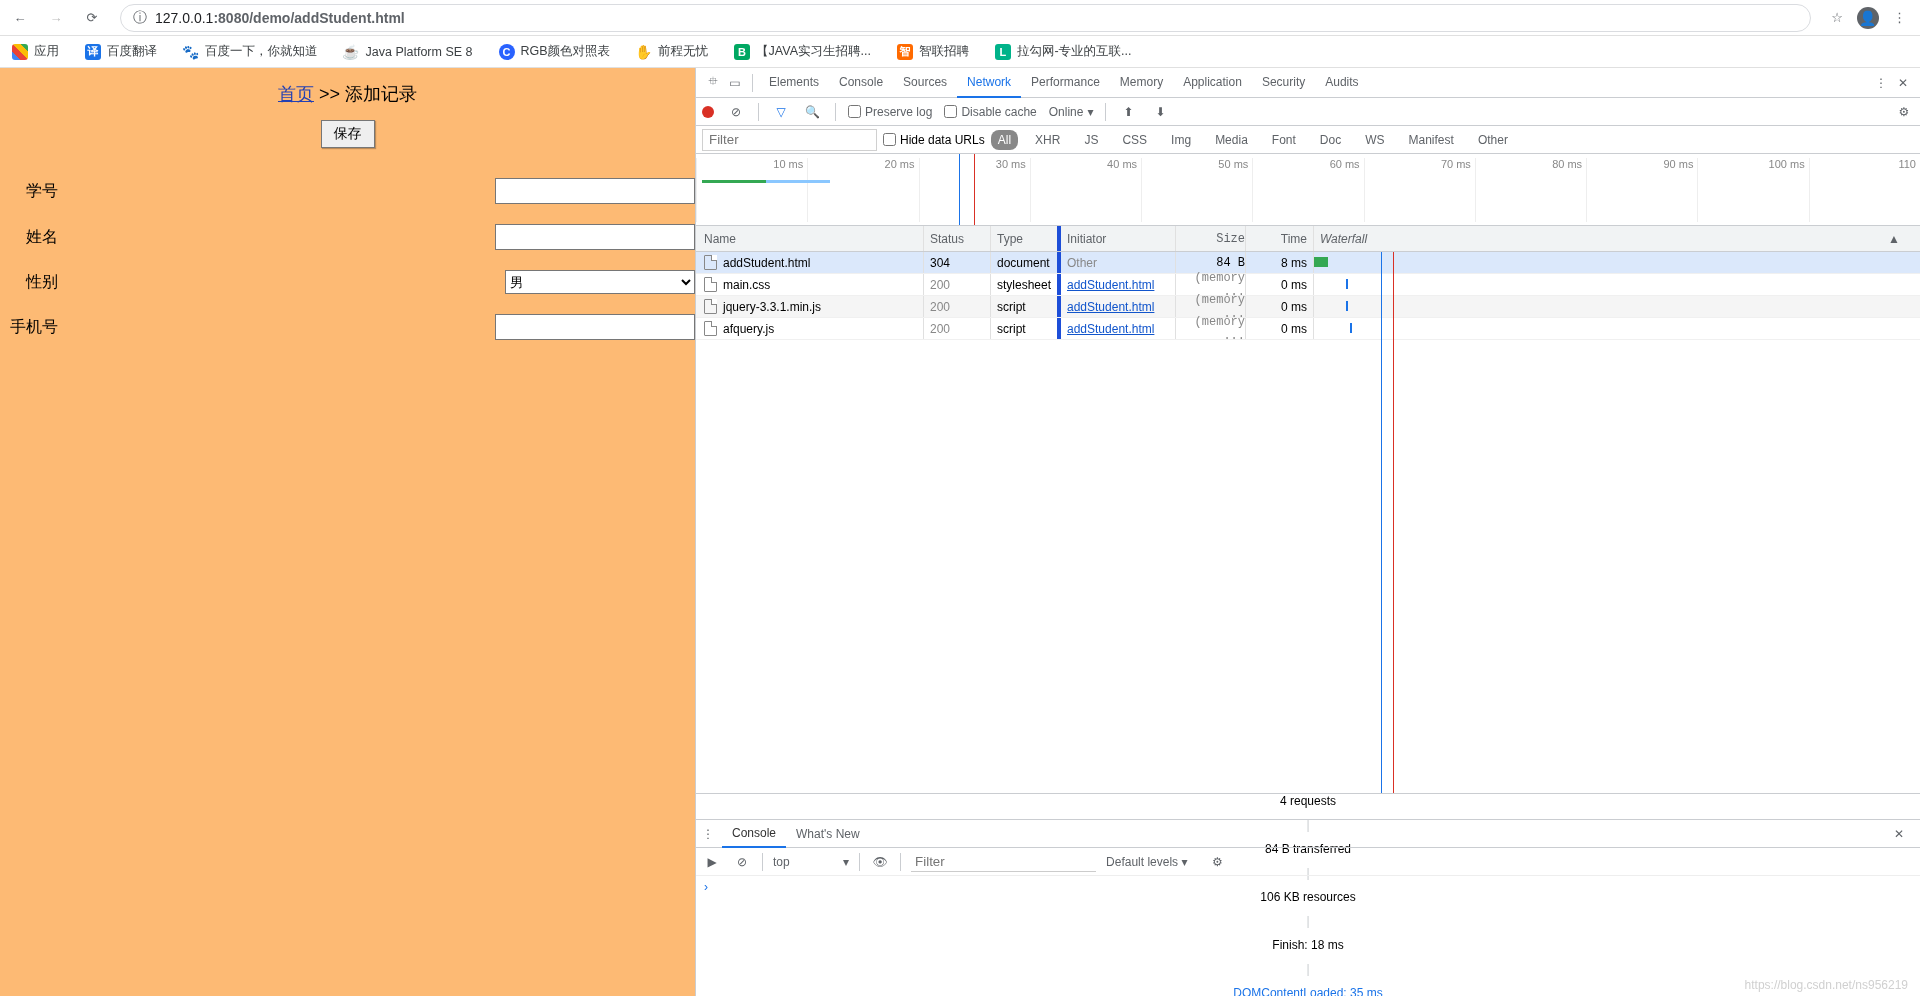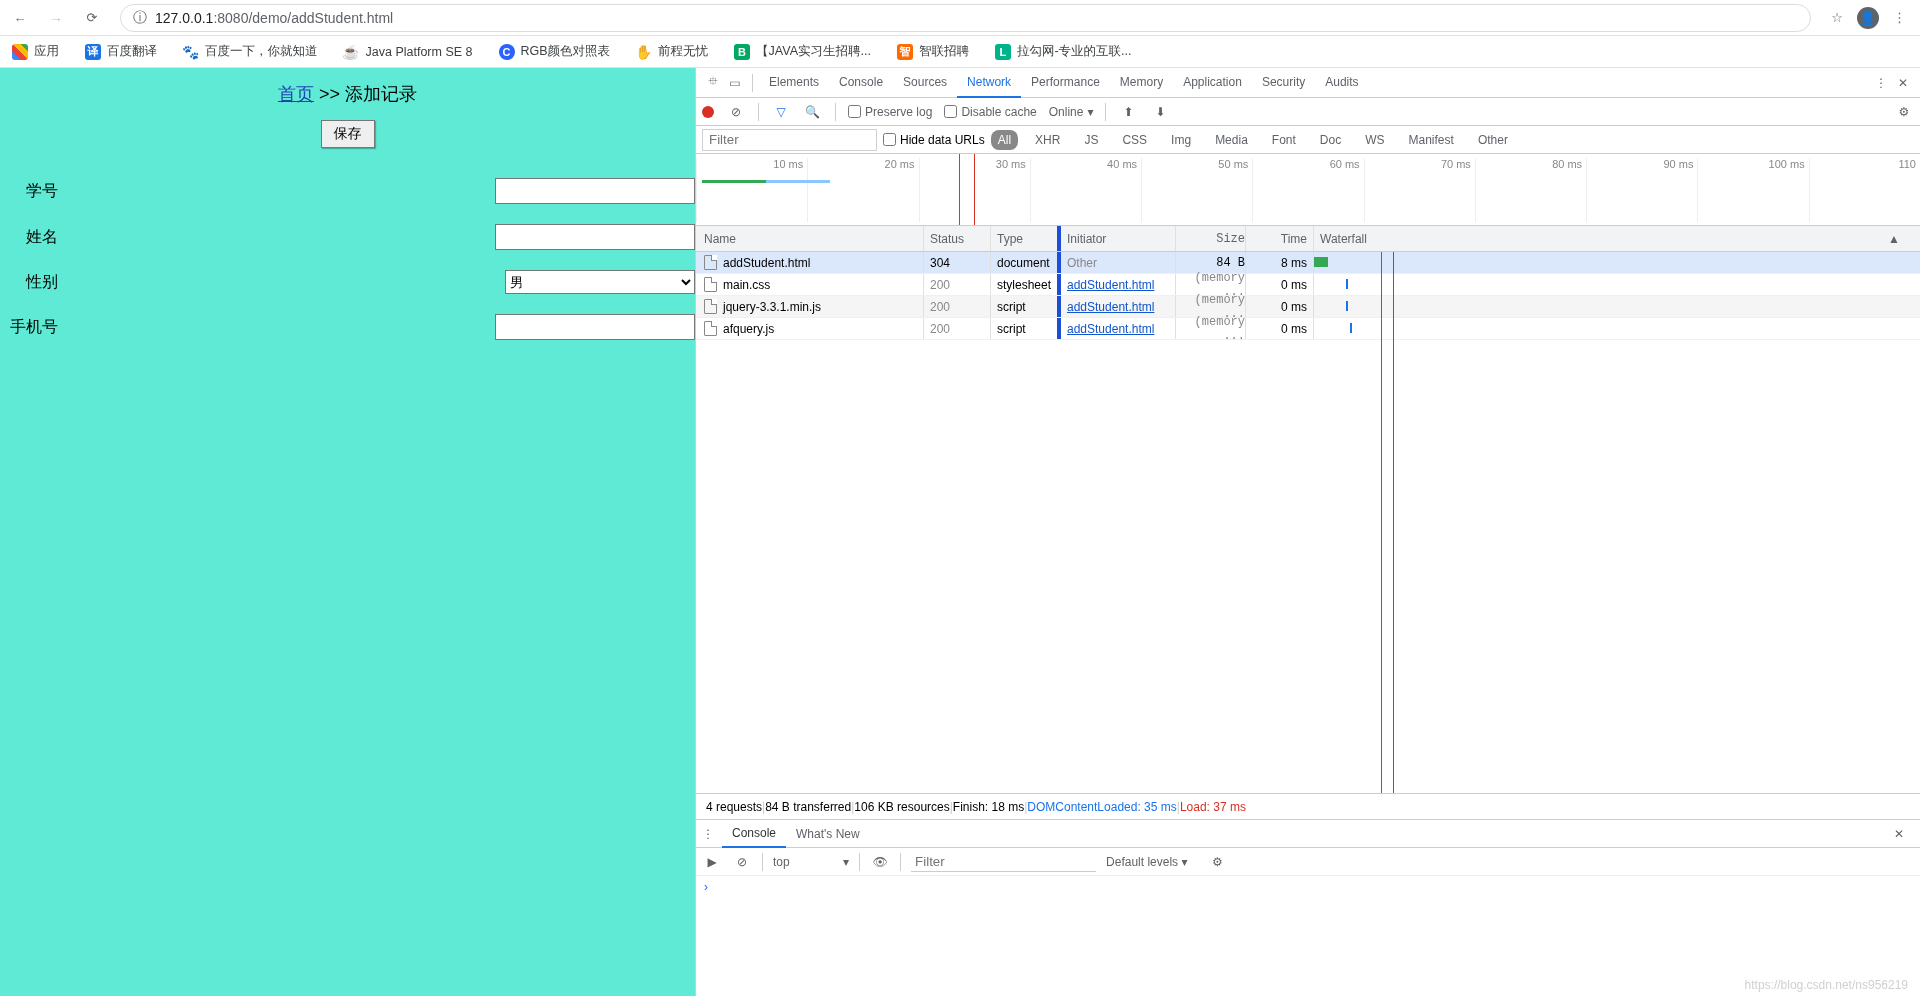--- a/index.html
+++ b/index.html
@@ -5,40 +5,40 @@
 * { margin: 0; padding: 0; box-sizing: border-box; font-family: "Microsoft YaHei", Arial, sans-serif; }
 body { width: 1920px; height: 996px; overflow: hidden; background: #fff; font-size: 13px; }
 
 
 .chrome-toolbar { height: 36px; display: flex; align-items: center; padding: 0 8px; gap: 12px; border-bottom: 1px solid #e0e0e0; }
 .nav-btn { width: 24px; height: 24px; display: flex; align-items: center; justify-content: center; color: #5f6368; cursor: pointer; }
 .nav-btn.disabled { color: #bdbdbd; }
 .addr { flex: 1; height: 28px; border: 1px solid #dadce0; border-radius: 14px; display: flex; align-items: center; padding: 0 12px; color: #5f6368; gap: 8px; margin-left: 4px; margin-right: 8px; }
 .addr-icon { font-size: 14px; }
 .addr-text { color: #202124; font-size: 14px; }
-.addr-text .host { color: #5f6368; }
+.addr-text .host { color: #5f6368; font-weight: bold; }
 .tb-right { display: flex; gap: 14px; align-items: center; color: #5f6368; padding-right: 6px; }
 
 
 .bookmarks { height: 32px; display: flex; align-items: center; padding: 0 12px; gap: 26px; border-bottom: 1px solid #e0e0e0; color: #3c4043; font-size: 12.5px; }
 .bm { display: flex; align-items: center; gap: 6px; cursor: pointer; }
 .bm-ico { width: 16px; height: 16px; display: flex; align-items: center; justify-content: center; font-size: 11px; font-weight: bold; border-radius: 3px; }
 .ico-apps { background: linear-gradient(45deg,#4285f4 25%,#ea4335 25% 50%,#fbbc05 50% 75%,#34a853 75%); }
 .ico-blue { background: #1a73e8; color: #fff; }
 .ico-paw { color: #2932e1; font-size: 14px; }
 .ico-java { color: #5382a1; font-size: 14px; }
 .ico-c { background: #2962ff; color: #fff; border-radius: 50%; }
 .ico-hand { font-size: 14px; }
 .ico-b { background: #00a862; color: #fff; }
 .ico-zl { background: #ff6a00; color: #fff; }
 .ico-lg { background: #00b38a; color: #fff; }
 
 
 .split { display: flex; height: calc(996px - 36px - 32px); }
-.page { width: 695px; background: #5eead4; overflow: auto; }
+.page { width: 695px; background: #fdba74; overflow: auto; }
 .devtools { flex: 1; border-left: 1px solid #cacdd1; background: #fff; display: flex; flex-direction: column; }
 
 
 .page-head { text-align: center; padding: 14px 0; font-size: 18px; }
 .page-head a { color: #2440b3; text-decoration: underline; }
 .page-form { text-align: center; }
 .save-btn { padding: 4px 12px; background: #efefef; border: 1px solid #767676; box-shadow: 1px 1px 1px rgba(0,0,0,.25); font-size: 14px; cursor: pointer; margin-bottom: 30px; }
 .frow { display: flex; justify-content: space-between; align-items: center; margin-bottom: 20px; }
 .flabel { width: 58px; text-align: right; font-size: 16px; margin-right: 6px; }
 .finput { width: 200px; height: 26px; border: 1px solid #767676; padding: 2px 4px; }
@@ -86,36 +86,36 @@
 .ntbl-head { height: 26px; background: #f1f3f4; border-bottom: 1px solid #cacdd1; color: #5f6368; }
 .ntbl-row { height: 22px; border-bottom: 1px solid #f0f0f0; }
 .ntbl-row.sel { background: #dbe8fb; }
 .ntbl-row.alt { background: #f5f5f5; }
 .c-name { width: 228px; padding-left: 8px; display: flex; align-items: center; gap: 6px; border-right: 1px solid #e0e0e0; height: 100%; }
 .c-status { width: 67px; padding-left: 6px; border-right: 1px solid #e0e0e0; height: 100%; display: flex; align-items: center; }
 .c-type { width: 70px; padding-left: 6px; border-right: 4px solid #1d4ed8; height: 100%; display: flex; align-items: center; text-align: center; }
 .c-init { width: 115px; padding-left: 6px; border-right: 1px solid #e0e0e0; height: 100%; display: flex; align-items: center; }
 .c-size { width: 70px; text-align: right; justify-content: flex-end; border-right: 1px solid #e0e0e0; height: 100%; display: flex; align-items: center; font-family: Liberation Mono, monospace; }
 .c-time { width: 68px; padding-right: 6px; text-align: right; justify-content: flex-end; border-right: 1px solid #e0e0e0; height: 100%; display: flex; align-items: center; }
-.c-wf { flex: 1; padding-left: 6px; position: relative; height: 100%; display: flex; align-items: center; }
+.c-wf { flex: 1; padding-left: 6px; position: relative; height: 100%; display: flex; align-items: center; font-style: italic; }
 .c-wf.head { justify-content: space-between; padding-right: 20px; }
 .file-ico { width: 13px; height: 15px; border: 1px solid #888; border-radius: 1px; position: relative; }
 .file-ico::after { content: ''; position: absolute; top: -1px; right: -1px; width: 5px; height: 5px; background: #fff; border-left: 1px solid #888; border-bottom: 1px solid #888; }
 .faded { color: #888; }
 .initlink { color: #1155cc; text-decoration: underline; cursor: pointer; }
 .wf-vb { position: absolute; top: 0; bottom: 0; width: 1px; background: #1a73e8; }
 .wf-vr { position: absolute; top: 0; bottom: 0; width: 1px; background: #d93025; }
 .wf-bar { position: absolute; height: 10px; top: 5px; }
 .ntbl-body { position: relative; flex: 1; overflow: auto; }
 .ntbl-bg-lines { position: absolute; top: 0; bottom: 0; pointer-events: none; }
 .ntbl-bg-lines .wf-vb { left: 0; }
 .ntbl-bg-lines .wf-vr { left: 12px; }
 
 
-.nt-status { height: 26px; border-top: 1px solid #cacdd1; display: flex; align-items: center; font-size: 12px; padding: 0 10px; gap: 0; }
+.nt-status { height: 26px; border-top: 1px solid #cacdd1; display: flex; align-items: center; font-size: 12px; padding: 0 10px; gap: 10px; flex-direction: column; }
 .nt-status .pipe { color: #cacdd1; }
 .nt-status .dcl { color: #1a73e8; }
 .nt-status .ld { color: #d93025; }
 
 
 .drawer { border-top: 1px solid #cacdd1; display: flex; flex-direction: column; }
 .drawer-tabs { height: 28px; display: flex; align-items: center; padding: 0 6px; color: #5f6368; font-size: 12px; border-bottom: 1px solid #cacdd1; }
 .drawer-tabs .ico { width: 20px; }
 .dr-tab { padding: 6px 10px; cursor: pointer; }
 .dr-tab.active { color: #333; border-bottom: 2px solid #1a73e8; }

